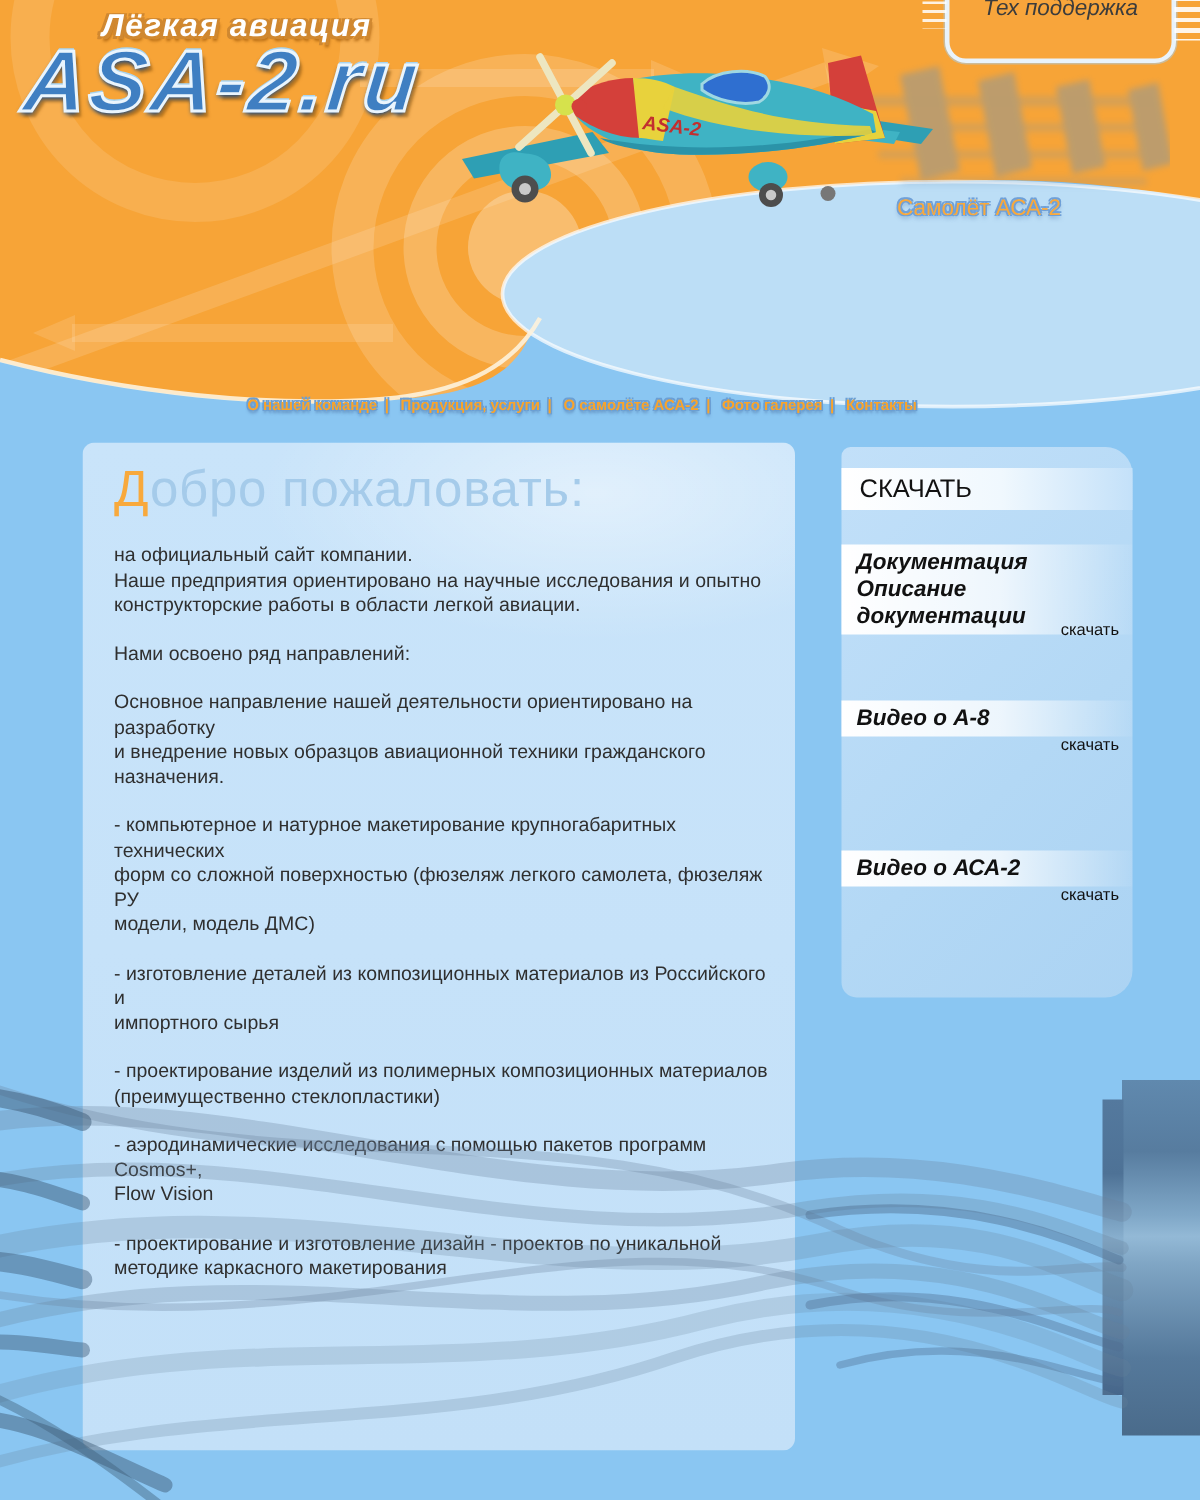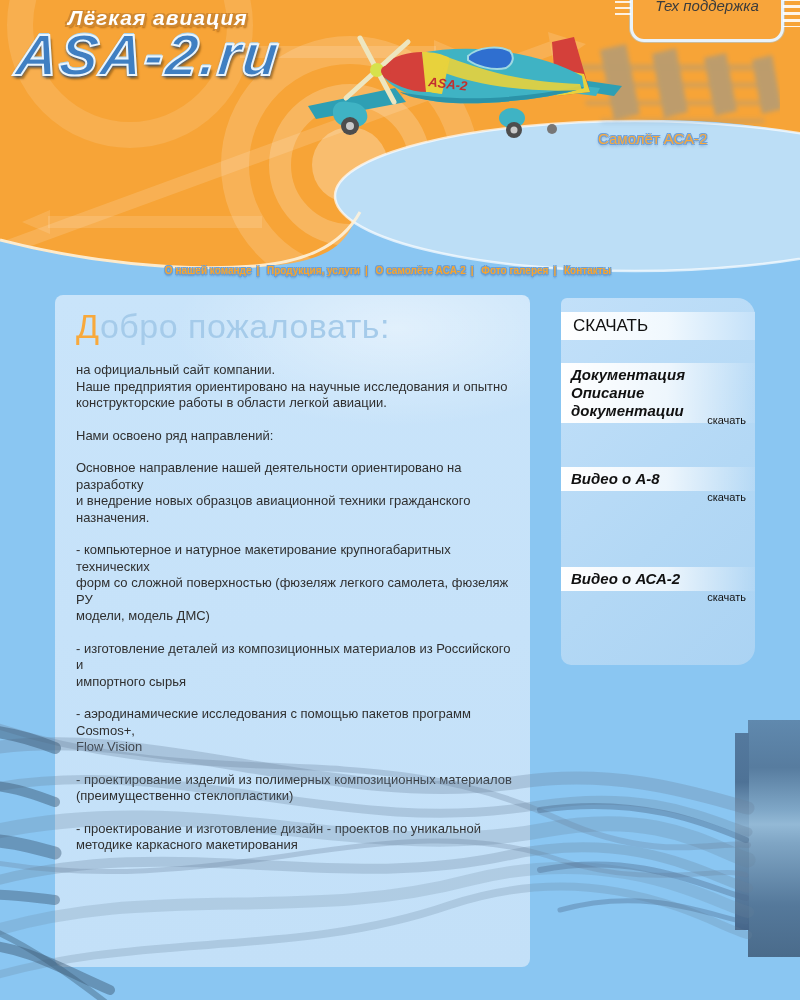--- a/index.html
+++ b/index.html
@@ -177,24 +177,24 @@
 конструкторские работы в области легкой авиации.</p>
     <p>Нами освоено ряд направлений:</p>
     <p>Основное направление нашей деятельности ориентировано на разработку
 и внедрение новых образцов авиационной техники гражданского
 назначения.</p>
     <p>- компьютерное и натурное макетирование крупногабаритных технических
 форм со сложной поверхностью (фюзеляж легкого самолета, фюзеляж РУ
 модели, модель ДМС)</p>
     <p>- изготовление деталей из композиционных материалов из Российского и
 импортного сырья</p>
+    <p>- проектирование изделий из полимерных композиционных материалов
+(преимущественно стеклопластики)</p>
     <p>- аэродинамические исследования с помощью пакетов программ Cosmos+,
 Flow Vision</p>
-    <p>- проектирование изделий из полимерных композиционных материалов
-(преимущественно стеклопластики)</p>
     <p>- проектирование и изготовление дизайн - проектов по уникальной
 методике каркасного макетирования</p>
   </main>
 
   <aside class="sidebar">
     <div class="sb-title">СКАЧАТЬ</div>
     <div class="sb-item-title t1">Документация
 Описание документации</div>
     <a class="sb-dl d1">скачать</a>
     <div class="sb-item-title t2">Видео о А-8</div>

